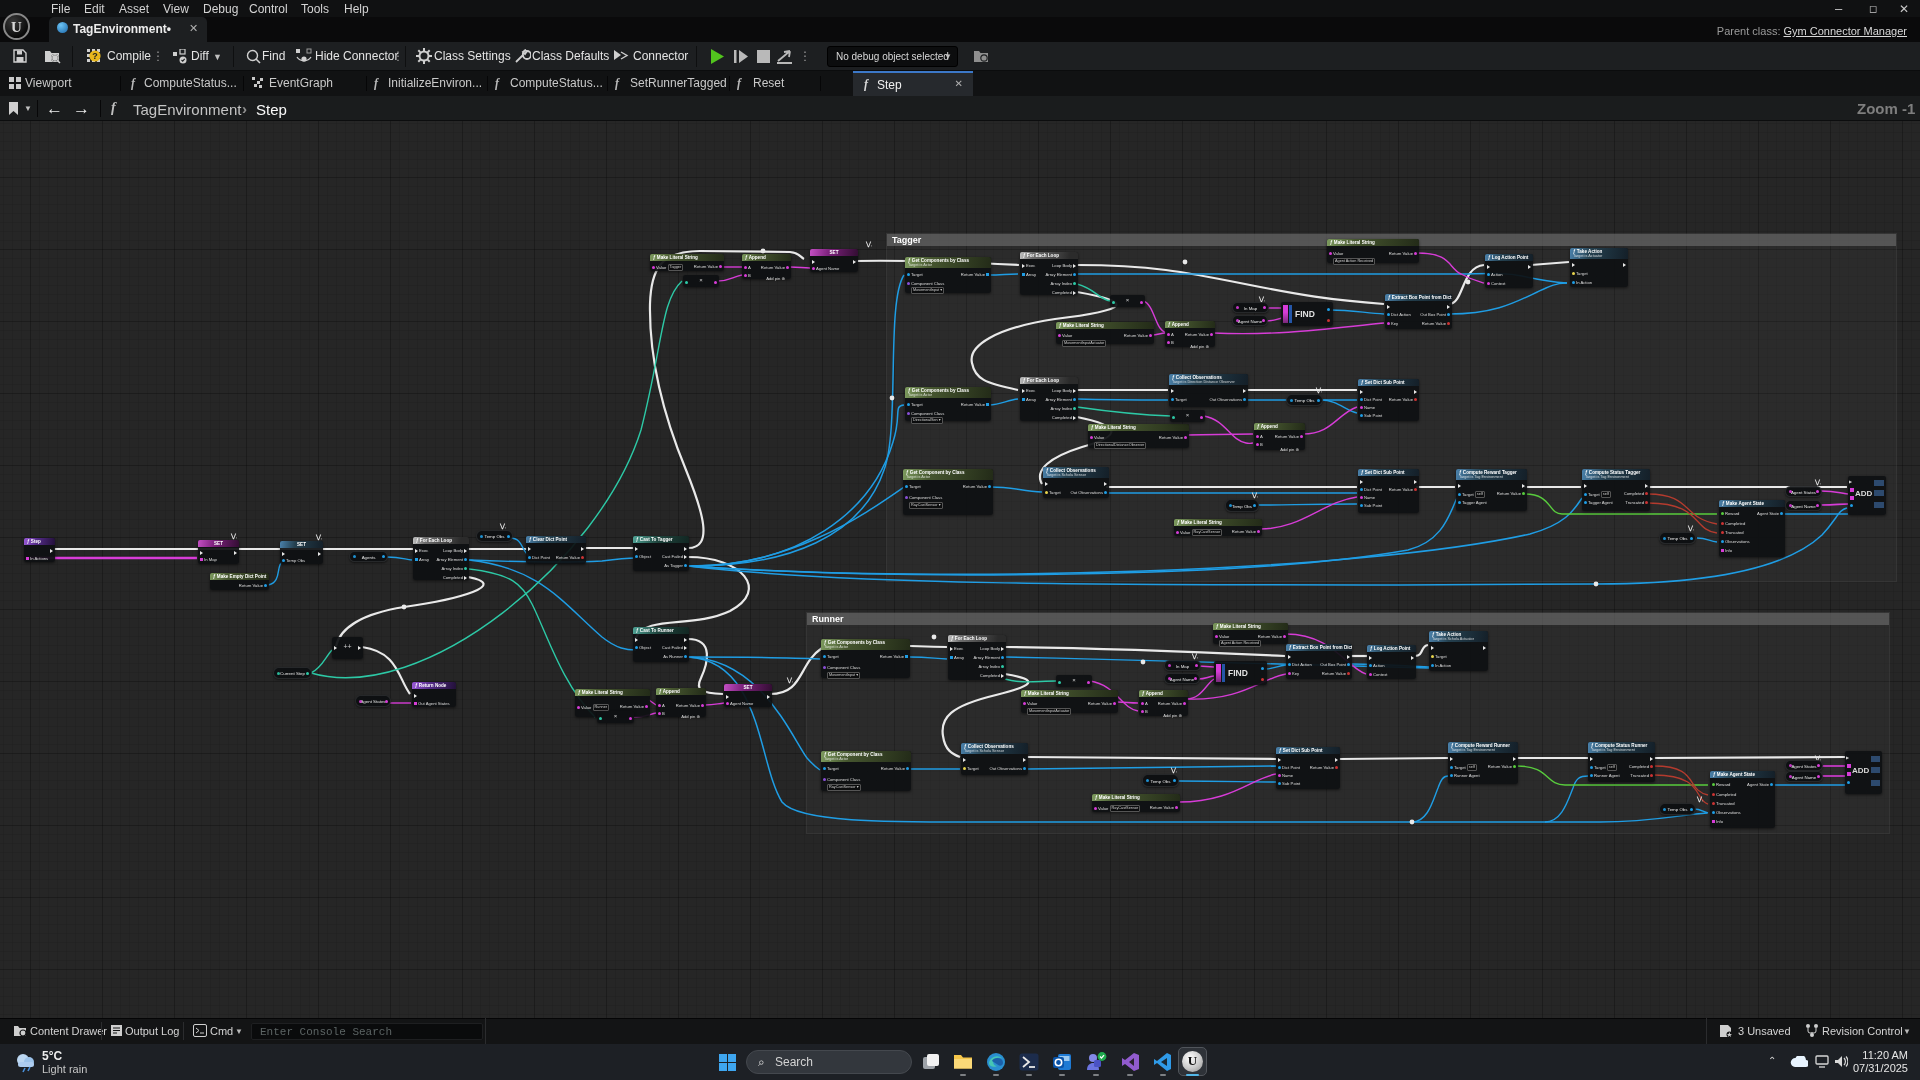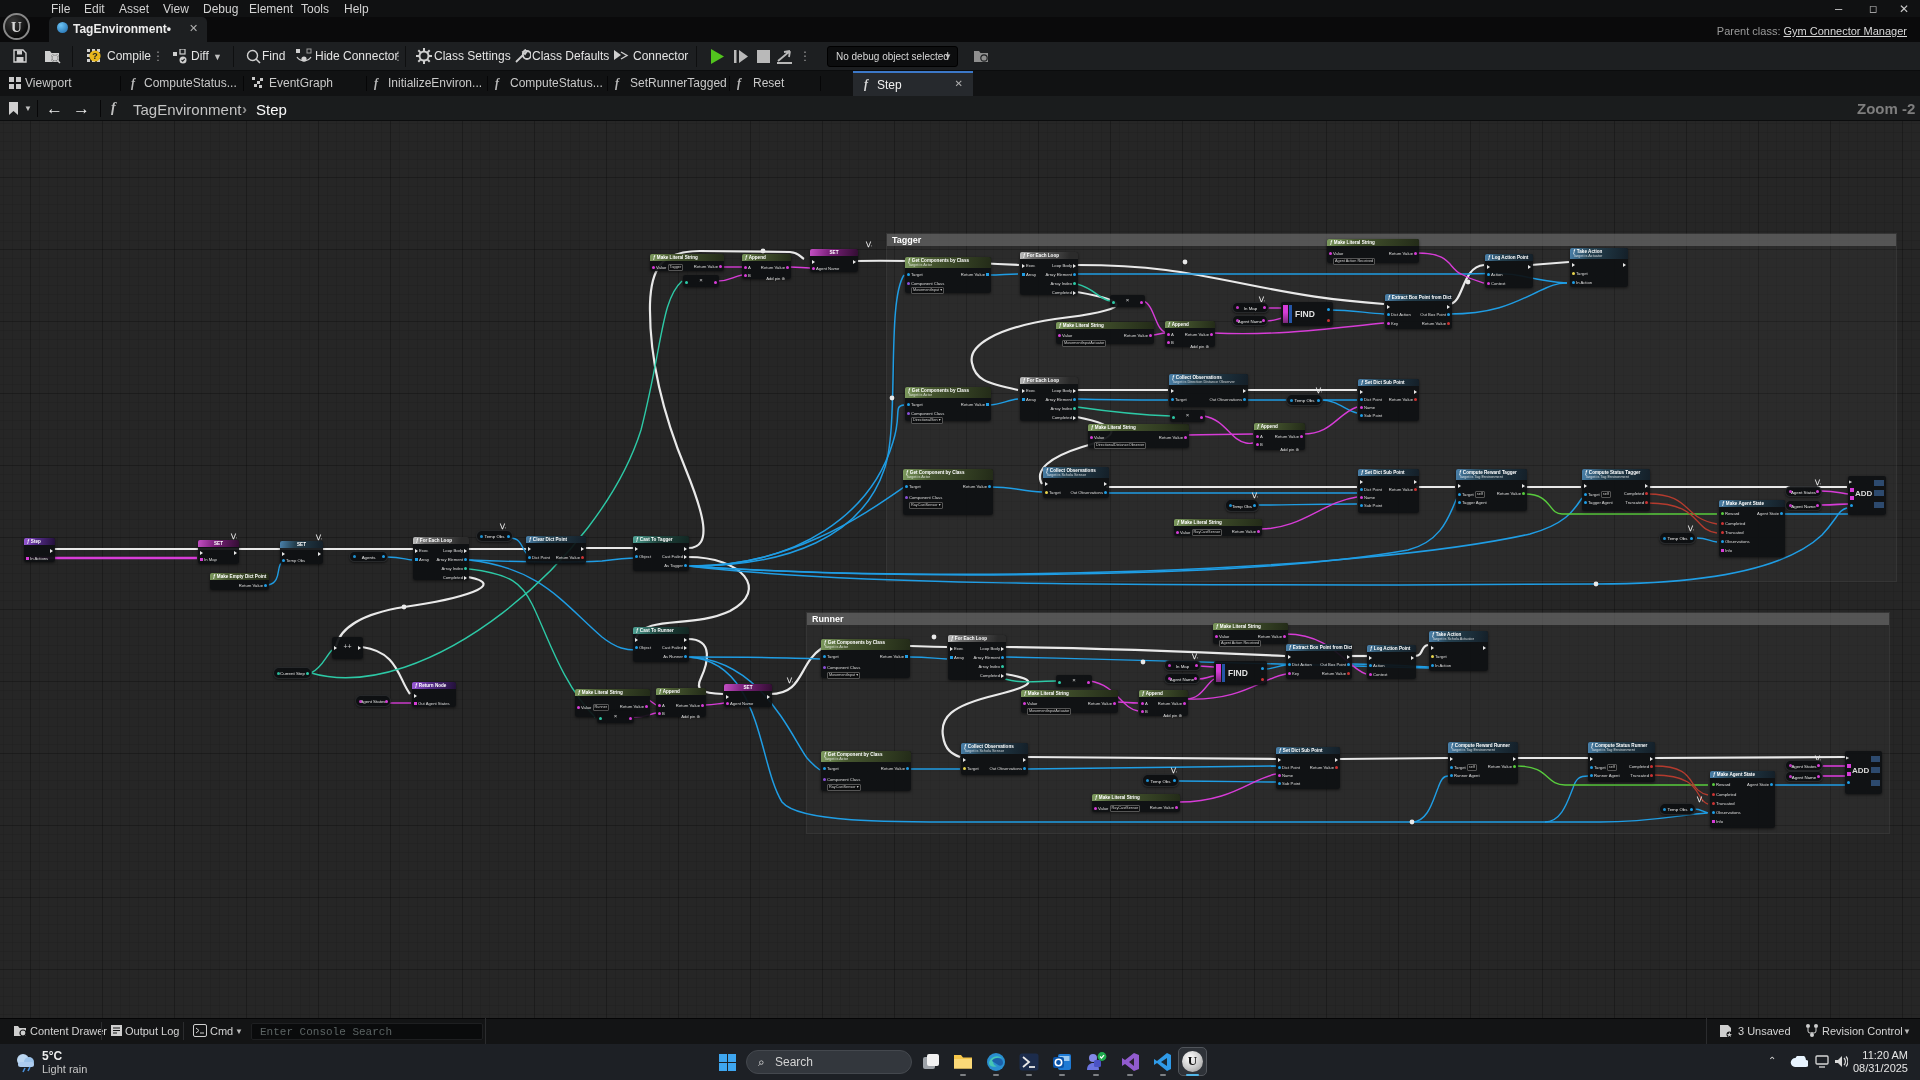--- a/index.html
+++ b/index.html
@@ -57,21 +57,21 @@
 .wm{position:absolute;right:6px;top:958px;font-size:38px;font-weight:bold;color:#565a5e;letter-spacing:-1px}
 .icn{position:absolute}
 </style></head><body>
 
 <div id="menubar">
 <span class="mi" style="left:51px">File</span>
 <span class="mi" style="left:84px">Edit</span>
 <span class="mi" style="left:119px">Asset</span>
 <span class="mi" style="left:163px">View</span>
 <span class="mi" style="left:203px">Debug</span>
-<span class="mi" style="left:249px">Element</span>
+<span class="mi" style="left:249px">Control</span>
 <span class="mi" style="left:301px">Tools</span>
 <span class="mi" style="left:344px">Help</span>
 <span style="position:absolute;top:1px;left:1835px;color:#c8c8c8;font-size:13px">–</span>
 <span style="position:absolute;top:3px;left:1869px;color:#c8c8c8;font-size:10px">◻</span>
 <span style="position:absolute;top:2px;left:1899px;color:#c8c8c8;font-size:12px">✕</span>
 </div>
 <div class="abs" style="left:3px;top:13px;width:27px;height:27px;border-radius:50%;
 background:radial-gradient(circle at 35% 30%,#3a3a3a,#0a0a0a 70%);border:2px solid #888;z-index:60;
 color:#d8d8d8;font-size:15px;font-weight:bold;text-align:center;line-height:25px;font-family:'Liberation Serif',serif">U</div>
 <div id="tabrow"></div>
@@ -227,21 +227,21 @@
   </svg>
 <span class="abs" style="left:24px;top:104px;font-size:8px;color:#c0c0c0">▼</span>
 <div class="abs" style="left:37px;top:100px;width:1px;height:17px;background:#070708"></div>
 <span class="abs" style="left:46px;top:99px;font-size:17px;color:#ececec;font-weight:bold">←</span>
 <span class="abs" style="left:73px;top:99px;font-size:17px;color:#ececec;font-weight:bold">→</span>
 <div class="abs" style="left:100px;top:100px;width:1px;height:17px;background:#070708"></div>
 <span class="abs" style="left:111px;top:100px;font-family:'Liberation Serif',serif;font-style:italic;font-weight:bold;font-size:14px;color:#c0c0c0">f</span>
 <span class="abs" style="left:133px;top:101px;font-size:15px;color:#c4c4c4">TagEnvironment</span>
 <span class="abs" style="left:242px;top:100px;font-size:15px;color:#909090;font-weight:bold">›</span>
 <span class="abs" style="left:256px;top:101px;font-size:15px;color:#fafafa">Step</span>
-<span class="abs" style="left:1857px;top:100px;font-size:15px;font-weight:bold;color:#7e7e7e">Zoom -2</span>
+<span class="abs" style="left:1857px;top:100px;font-size:15px;font-weight:bold;color:#7e7e7e">Zoom -1</span>
 <div id="graph">
     <div id="grid"></div>
 <div style="position:absolute;left:0;top:-121px;width:1920px;height:1139px">
 <div class="comment" style="left:886px;top:233px;width:1011px;height:349px">
         <div class="ctitle">Tagger</div>
       </div>
 <div class="comment" style="left:806px;top:612px;width:1084px;height:222px">
         <div class="ctitle">Runner</div>
       </div>
 <svg class="abs" style="left:0;top:0" width="1920" height="1018" viewBox="0 0 1920 1018" fill="none">
@@ -986,12 +986,12 @@
   </svg>
 <svg class="icn" style="left:1815px;top:1055px" width="14" height="13" viewBox="0 0 14 13">
 <rect x="1" y="1" width="12" height="8" rx="1" fill="none" stroke="#d8d8d8" stroke-width="1.3"></rect>
     <line x1="4" y1="12" x2="10" y2="12" stroke="#d8d8d8" stroke-width="1.3"></line>
   </svg>
 <svg class="icn" style="left:1834px;top:1055px" width="14" height="13" viewBox="0 0 14 13">
 <path d="M1 5 h3 l4-4 v11 l-4-4 H1 z" fill="#d8d8d8"></path>
     <path d="M10 3 a5 5 0 0 1 0 7 M12 1.5 a7.5 7.5 0 0 1 0 10" stroke="#d8d8d8" fill="none" stroke-width="1.2"></path>
   </svg>
 <span class="abs" style="left:1858px;top:1049px;font-size:11px;color:#e6e6e6;width:50px;text-align:right">11:20 AM</span>
-<span class="abs" style="left:1850px;top:1062px;font-size:11px;color:#e6e6e6;width:58px;text-align:right">08/31/2025</span>
+<span class="abs" style="left:1850px;top:1062px;font-size:11px;color:#e6e6e6;width:58px;text-align:right">07/31/2025</span>
 </body></html>

